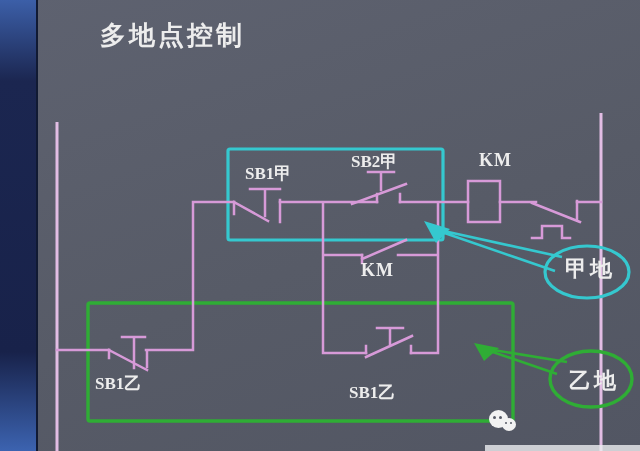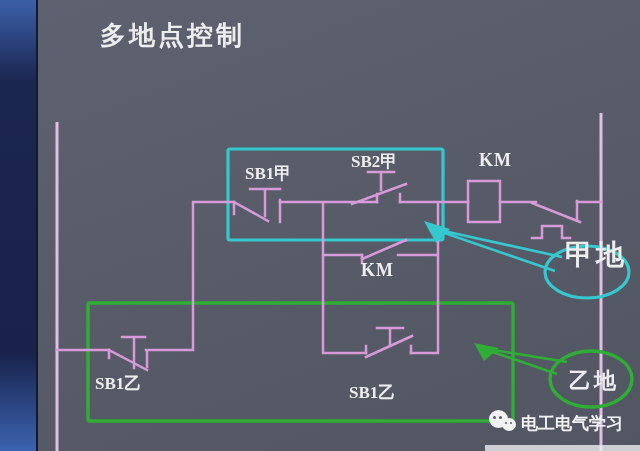--- a/index.html
+++ b/index.html
@@ -28,21 +28,21 @@
   .arrB{fill:var(--highlight_b,#2fad35);}
   .lbl{position:absolute;color:var(--text,#ededed);font-weight:bold;white-space:nowrap;}
   .title{left:100px;top:18px;font-size:26px;letter-spacing:3px;}
   .sub{left:99px;top:65px;font-size:20px;line-height:28px;letter-spacing:1px;}
   .l-sb1jia{left:245px;top:162px;font-size:17px;}
   .l-sb2jia{left:351px;top:150px;font-size:17px;}
   .l-kmcoil{left:479px;top:150px;font-size:18px;letter-spacing:1px;}
   .l-kmaux{left:361px;top:260px;font-size:18px;letter-spacing:1px;}
   .l-sb1yistop{left:95px;top:372px;font-size:17px;}
   .l-sb1yistart{left:349px;top:381px;font-size:17px;}
-  .l-jiadi{left:565px;top:236px;font-size:28px;letter-spacing:3px;}
+  .l-jiadi{left:565px;top:254px;font-size:22px;letter-spacing:3px;}
   .l-yidi{left:569px;top:366px;font-size:22px;letter-spacing:3px;}
   .watermark{position:absolute;left:489px;top:407px;width:150px;height:30px;}
   .wm-text{position:absolute;left:32px;top:5px;font-size:17px;font-weight:bold;
     color:#f2f2f2;font-family:"Liberation Sans",sans-serif;white-space:nowrap;}
   .bub{position:absolute;background:#f2f2f2;border-radius:50%;}
   .bub.b1{left:0;top:3px;width:19px;height:18px;}
   .bub.b2{left:13px;top:11px;width:14px;height:13px;}
   .eye{position:absolute;background:#565a66;border-radius:50%;}
 </style>
 </head>
@@ -129,16 +129,15 @@
 
 <div class="watermark">
   <div class="bub b1">
     <span class="eye" style="left:4px;top:6px;width:3px;height:3px;"></span>
     <span class="eye" style="left:10px;top:6px;width:3px;height:3px;"></span>
   </div>
   <div class="bub b2">
     <span class="eye" style="left:3px;top:4px;width:2px;height:2px;"></span>
     <span class="eye" style="left:8px;top:4px;width:2px;height:2px;"></span>
   </div>
-  <div class="wm-text">电工电气学习</div>
 </div>
 
 <div class="bottom-strip"></div>
 
 </body></html>

